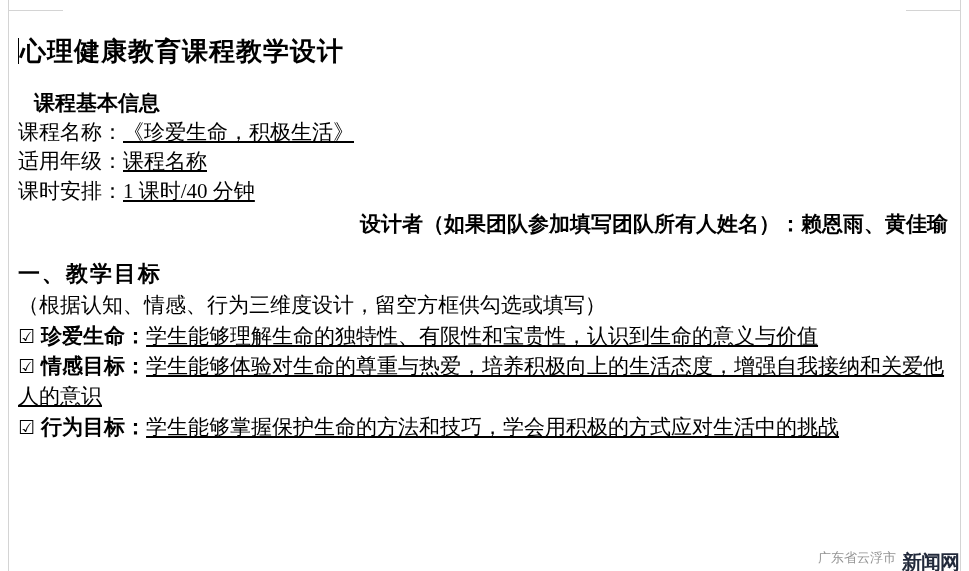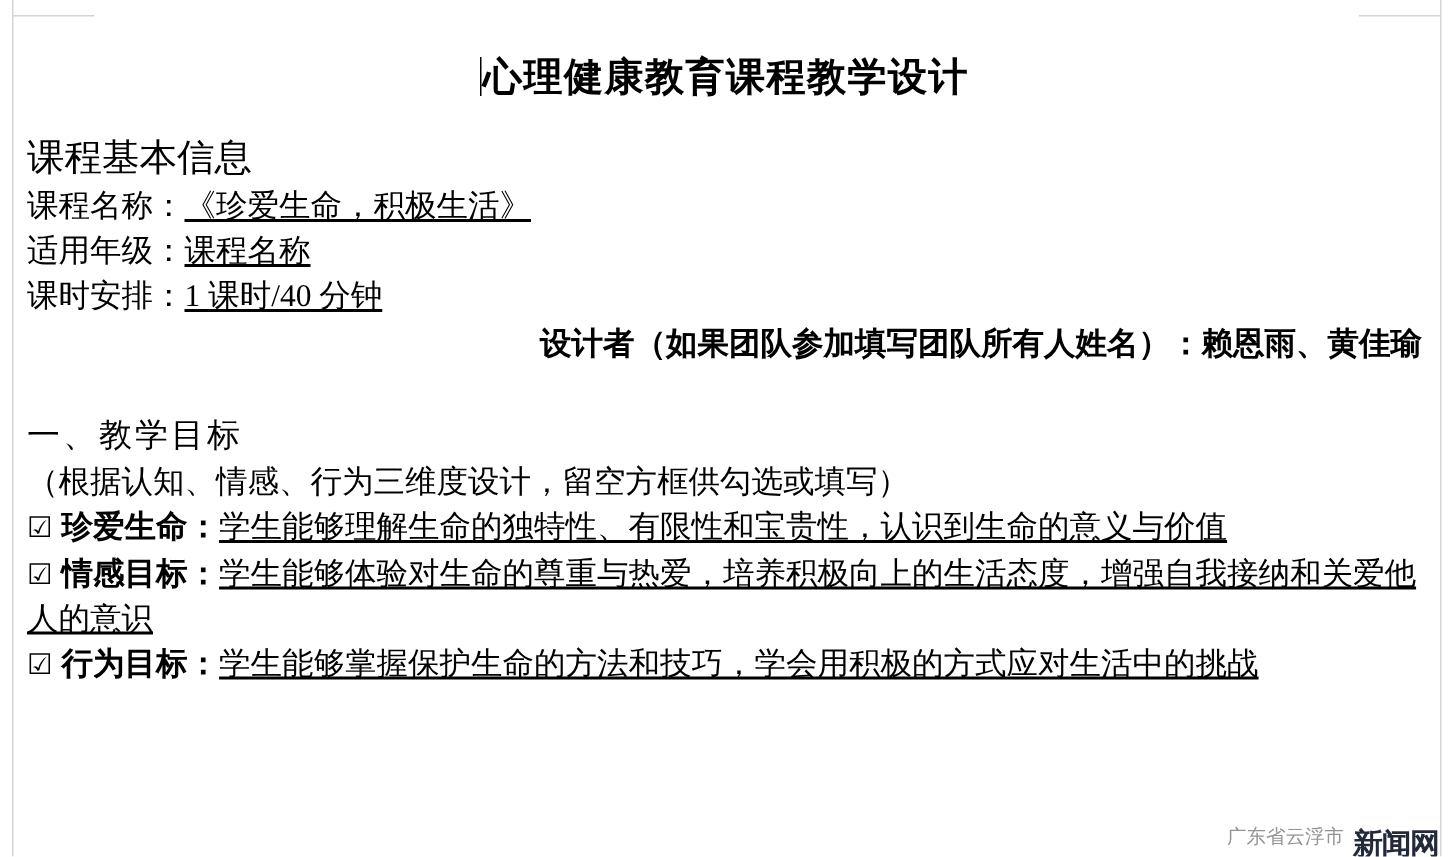--- a/index.html
+++ b/index.html
@@ -51,65 +51,65 @@
 
   .content {
     position: absolute;
     left: 18px;
     top: 0;
     width: 930px;
     height: 571px;
   }
 
   .doc-title {
-    text-align: center;
     font-size: 26px;
     font-weight: bold;
     margin-top: 36px;
     letter-spacing: 1px;
     line-height: 1.2;
     position: relative;
     display: block;
   }
   .doc-title .caret {
     display: inline-block;
     width: 1px;
     height: 26px;
     background: #000;
     vertical-align: -4px;
     margin-right: 1px;
   }
 
   .section-head {
-    font-size: 25px;
-    font-weight: normal;
+    font-size: 21px;
+    font-weight: bold;
     margin-top: 22px;
     line-height: 1.35;
+    margin-left: 16px;
   }
 
   .info-line {
     font-size: 21px;
     line-height: 1.42;
     white-space: nowrap;
   }
   .label { }
   .u { text-decoration: underline; }
 
   .designer-line {
     font-size: 21px;
     font-weight: bold;
     line-height: 1.45;
     margin-top: 2px;
     text-align: right;
   }
 
   .goal-head {
     font-size: 22px;
-    font-weight: normal;
-    margin-top: 30px;
+    font-weight: bold;
+    margin-top: 20px;
     letter-spacing: 2px;
     line-height: 1.4;
   }
 
   .note-line {
     font-size: 21px;
     line-height: 1.45;
   }
 
   .goal-item {

